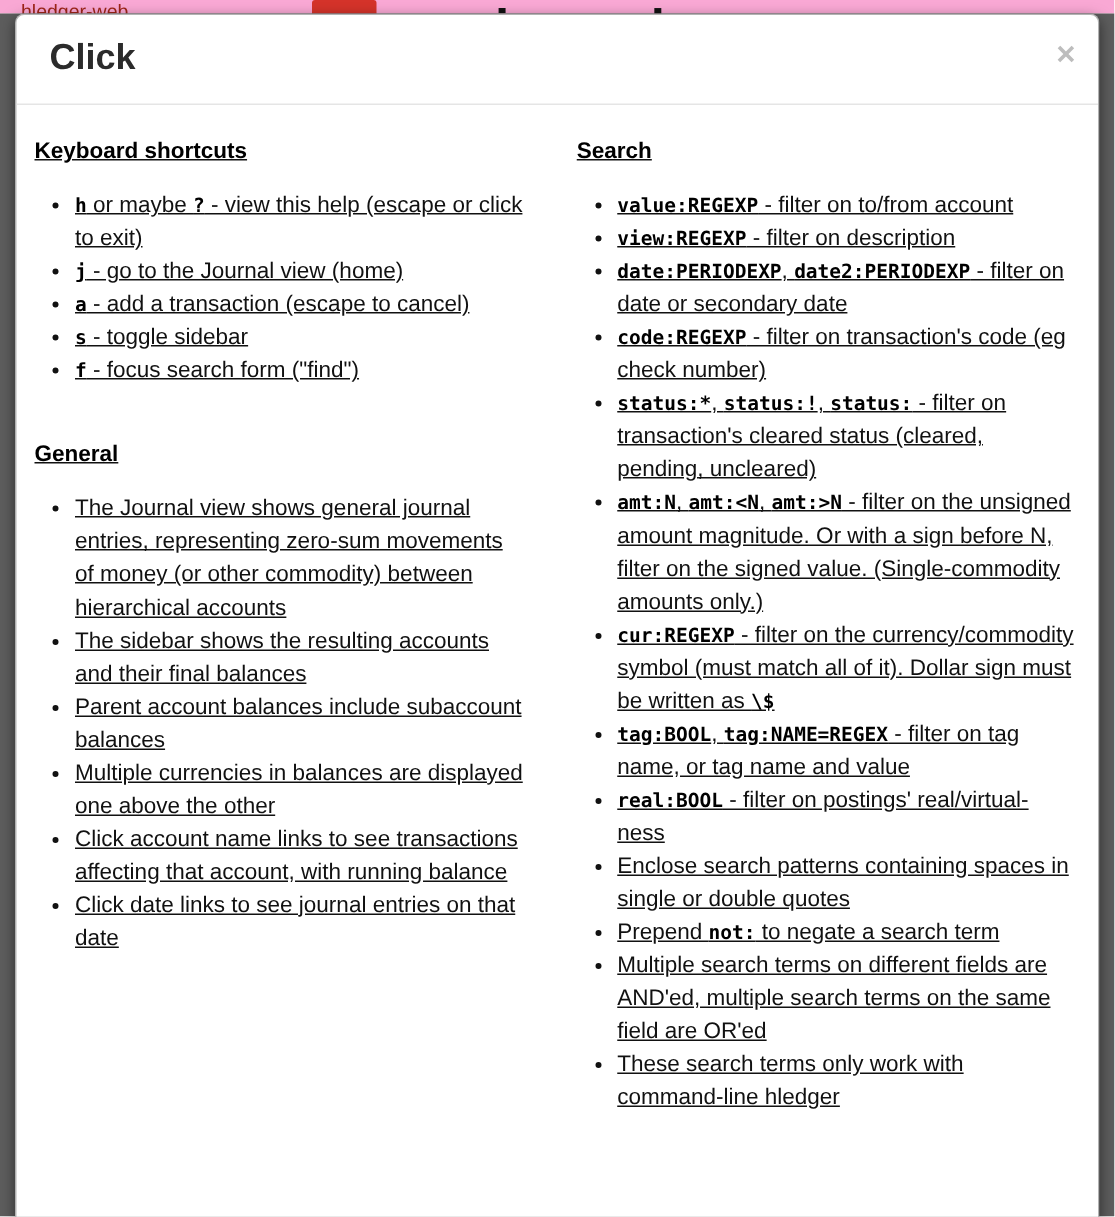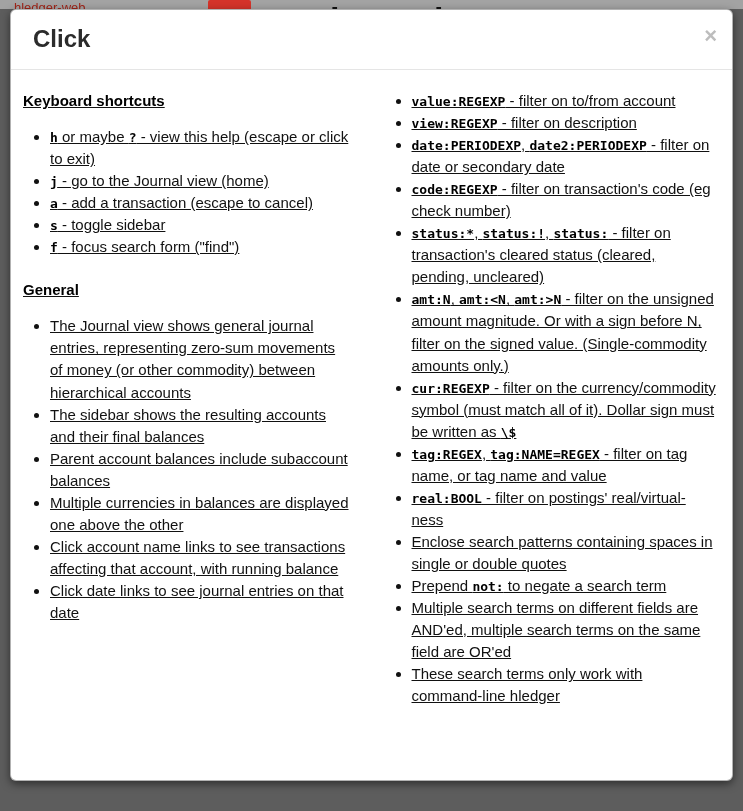--- a/index.html
+++ b/index.html
@@ -8,21 +8,21 @@
     font-family: "Liberation Sans", "DejaVu Sans", sans-serif;
     background: #ffffff;
     position: relative;
     overflow: hidden;
     color: #111;
   }
 
   
   .page-strip {
     position: absolute; top: 0; left: 0; right: 0; height: 9px;
-    overflow: hidden; background: #a3a3a3;
+    overflow: hidden; background: #f9a8d4;
   }
   .brand {
     position: absolute; left: 14px; top: 0;
     color: #9e2418; font-size: 13px; text-decoration: none; cursor: pointer;
   }
   .alert-badge {
     position: absolute; left: 208px; top: 0; width: 43px; height: 15px;
     background: #d4332a; border-radius: 2px; display: inline-block;
   }
   .page-heading {
@@ -68,21 +68,21 @@
     text-decoration: underline;
   }
   .col { width: 50%; }
   .col-left  { padding-right: 20px; }
   .col-right { padding-left: 14px; padding-right: 2px; }
 
   .section-heading {
     font-size: 15px; font-weight: bold; color: #000;
     margin: 0 0 14px 0;
   }
-  .section-gap { margin-top: 21px; }
+  .section-gap { margin-top: 34px; }
 
   ul { list-style: disc outside; margin: 0 0 9px 0; padding-left: 27px; }
   li { margin: 0; }
 
   code {
     font-family: "DejaVu Sans Mono", "Liberation Mono", monospace;
     font-weight: bold;
     font-size: 13px;
     color: #000;
     background: none;
@@ -125,29 +125,30 @@
             <li>Parent account balances include subaccount balances</li>
             <li>Multiple currencies in balances are displayed one above the other</li>
             <li>Click account name links to see transactions affecting that account, with running balance</li>
             <li>Click date links to see journal entries on that date</li>
           </ul>
       </div>
     </div>
 
     <div class="col col-right">
       <div class="section">
+        <h4 class="section-heading">Search</h4>
         <ul>
             <li><code>value:REGEXP</code> - filter on to/from account</li>
             <li><code>view:REGEXP</code> - filter on description</li>
             <li><code>date:PERIODEXP</code>, <code>date2:PERIODEXP</code> - filter on date or secondary date</li>
             <li><code>code:REGEXP</code> - filter on transaction's code (eg check number)</li>
             <li><code>status:*</code>, <code>status:!</code>, <code>status:</code> - filter on transaction's cleared status (cleared, pending, uncleared)</li>
             <li><code>amt:N</code>, <code>amt:&lt;N</code>, <code>amt:&gt;N</code> - filter on the unsigned amount magnitude. Or with a sign before N, filter on the signed value. (Single-commodity amounts only.)</li>
             <li><code>cur:REGEXP</code> - filter on the currency/commodity symbol (must match all of it). Dollar sign must be written as <code>\$</code></li>
-            <li><code>tag:REGEX</code>, <code>tag:NAME=REGEX</code> - filter on tag name, or tag name and value</li>
+            <li><code>tag:BOOL</code>, <code>tag:NAME=REGEX</code> - filter on tag name, or tag name and value</li>
             <li><code>real:BOOL</code> - filter on postings' real/virtual-ness</li>
             <li>Enclose search patterns containing spaces in single or double quotes</li>
             <li>Prepend <code>not:</code> to negate a search term</li>
             <li>Multiple search terms on different fields are AND'ed, multiple search terms on the same field are OR'ed</li>
             <li>These search terms only work with command-line hledger</li>
           </ul>
       </div>
     </div>
 
   </div>

